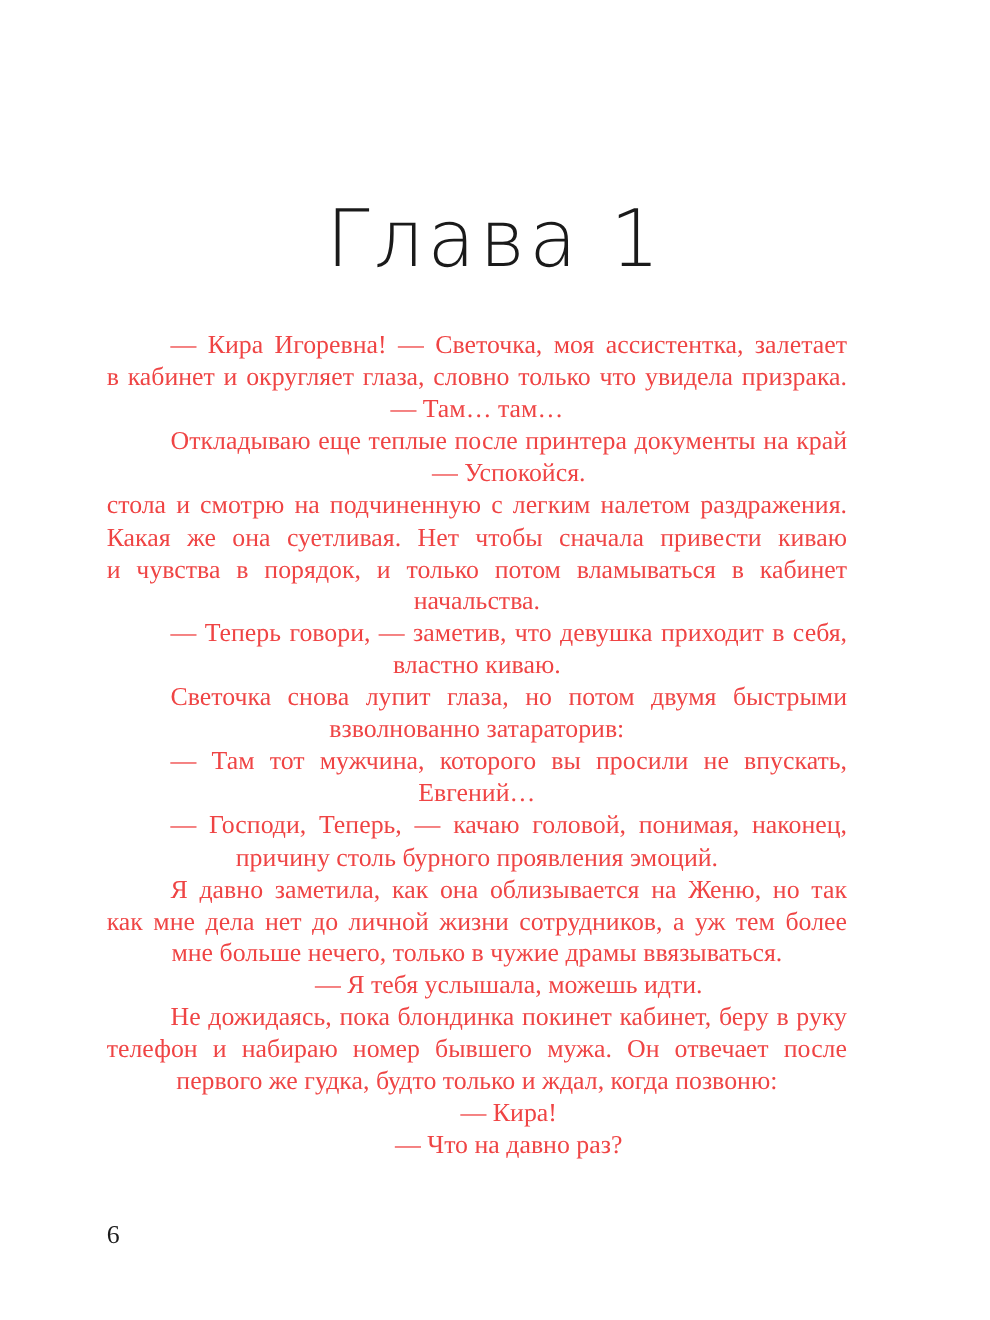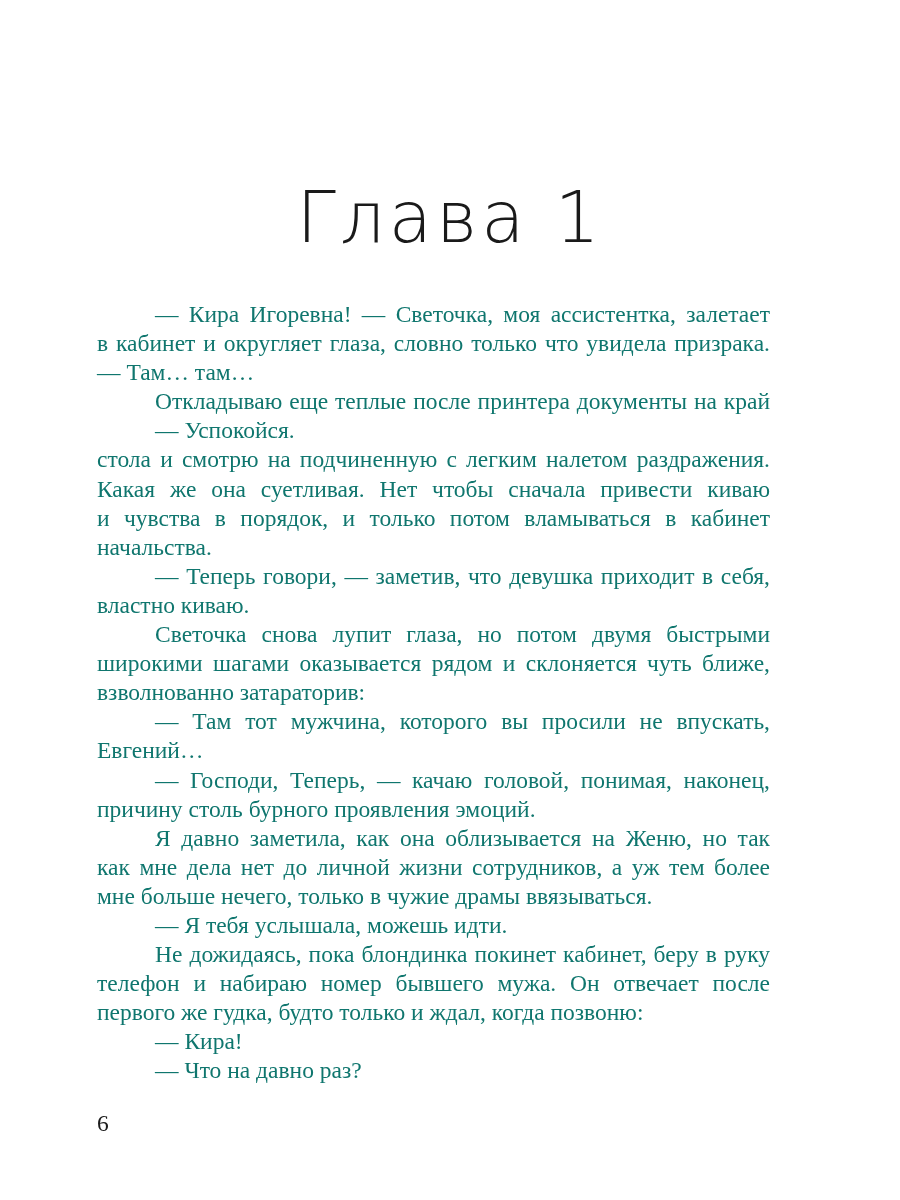--- a/index.html
+++ b/index.html
@@ -6,23 +6,23 @@
     body { width: 900px; height: 1200px; position: relative; overflow: hidden; }
     .page { position: absolute; left: 0; top: 0; width: 711px; height: 1200px; background: #ffffff; }
     .chapter-title {
       position: absolute; left: 0; top: 172px; width: 900px; text-align: center;
       font-family: "DejaVu Sans", sans-serif; font-weight: 300; font-size: 72px;
       letter-spacing: 4px; color: #1a1a1a; line-height: 90px; transform: scaleX(0.98);
     }
     .body-text {
       position: absolute; left: 97px; top: 300px; width: 673px;
       font-family: "Liberation Serif", serif; font-size: 23.5px; line-height: 29.1px;
-      color: #0f766e;
+      color: #ef4444;
     }
-    .line { display: block; white-space: nowrap; height: 29.1px; }
+    .line { display: block; white-space: nowrap; height: 29.1px; text-align: center; }
     .line.just { text-align: justify; text-align-last: justify; white-space: normal; overflow: hidden; }
     .line.indent { padding-left: 58px; }
     .page-number {
       position: absolute; left: 97px; top: 1110px;
       font-family: "Liberation Serif", serif; font-size: 23.5px; color: #1c1c1c;
     }
   </style>
 </head>
 <body>
 
@@ -35,21 +35,20 @@
       <span class="line">— Там… там…</span>
       <span class="line indent just">Откладываю еще теплые после принтера документы на край</span>
       <span class="line indent">— Успокойся.</span>
       <span class="line just">стола и смотрю на подчиненную с легким налетом раздражения.</span>
       <span class="line just">Какая же она суетливая. Нет чтобы сначала привести киваю</span>
       <span class="line just">и чувства в порядок, и только потом вламываться в кабинет</span>
       <span class="line">начальства.</span>
       <span class="line indent just">— Теперь говори, — заметив, что девушка приходит в себя,</span>
       <span class="line">властно киваю.</span>
       <span class="line indent just">Светочка снова лупит глаза, но потом двумя быстрыми</span>
-      <span class="line just">широкими шагами оказывается рядом и склоняется чуть ближе,</span>
       <span class="line">взволнованно затараторив:</span>
       <span class="line indent just">— Там тот мужчина, которого вы просили не впускать,</span>
       <span class="line">Евгений…</span>
       <span class="line indent just">— Господи, Теперь, — качаю головой, понимая, наконец,</span>
       <span class="line">причину столь бурного проявления эмоций.</span>
       <span class="line indent just">Я давно заметила, как она облизывается на Женю, но так</span>
       <span class="line just">как мне дела нет до личной жизни сотрудников, а уж тем более</span>
       <span class="line">мне больше нечего, только в чужие драмы ввязываться.</span>
       <span class="line indent">— Я тебя услышала, можешь идти.</span>
       <span class="line indent just">Не дожидаясь, пока блондинка покинет кабинет, беру в руку</span>

